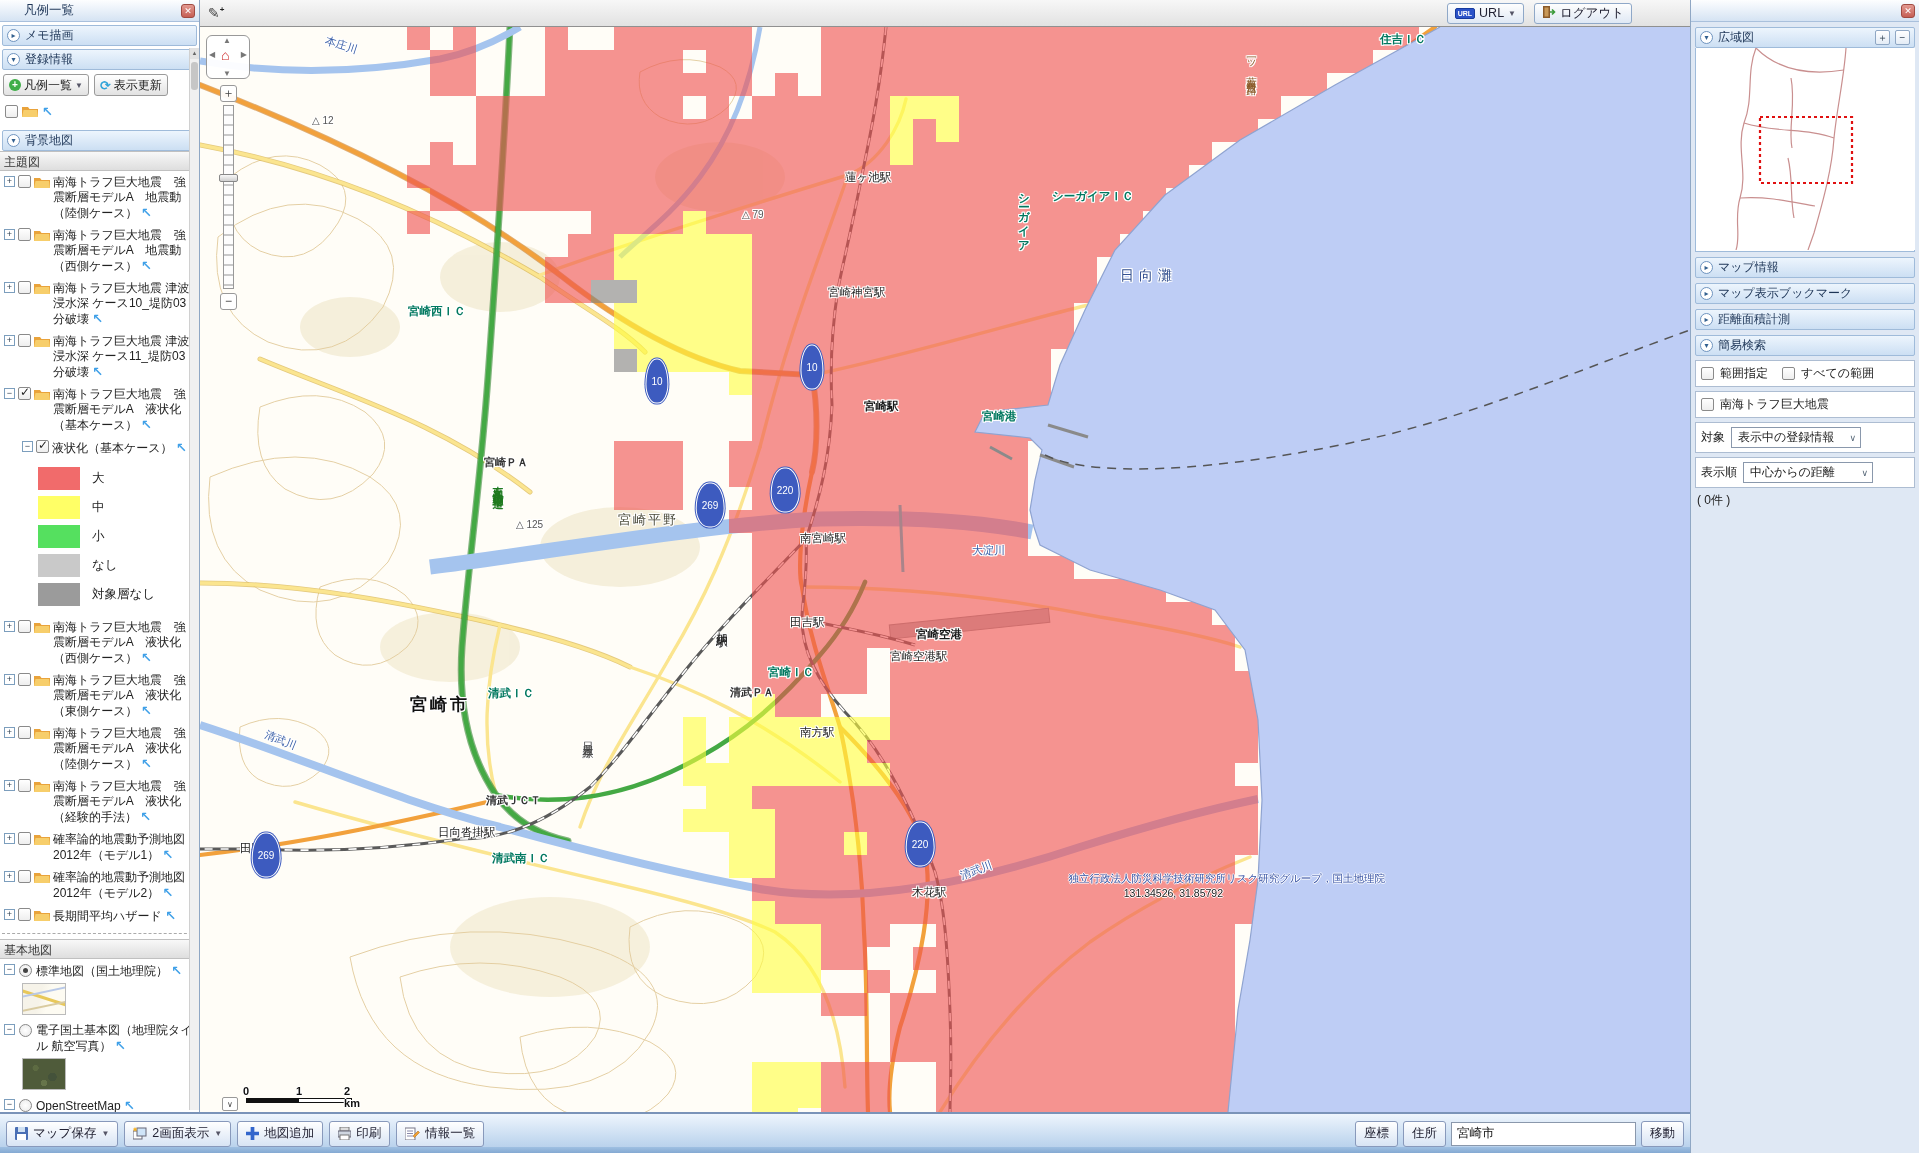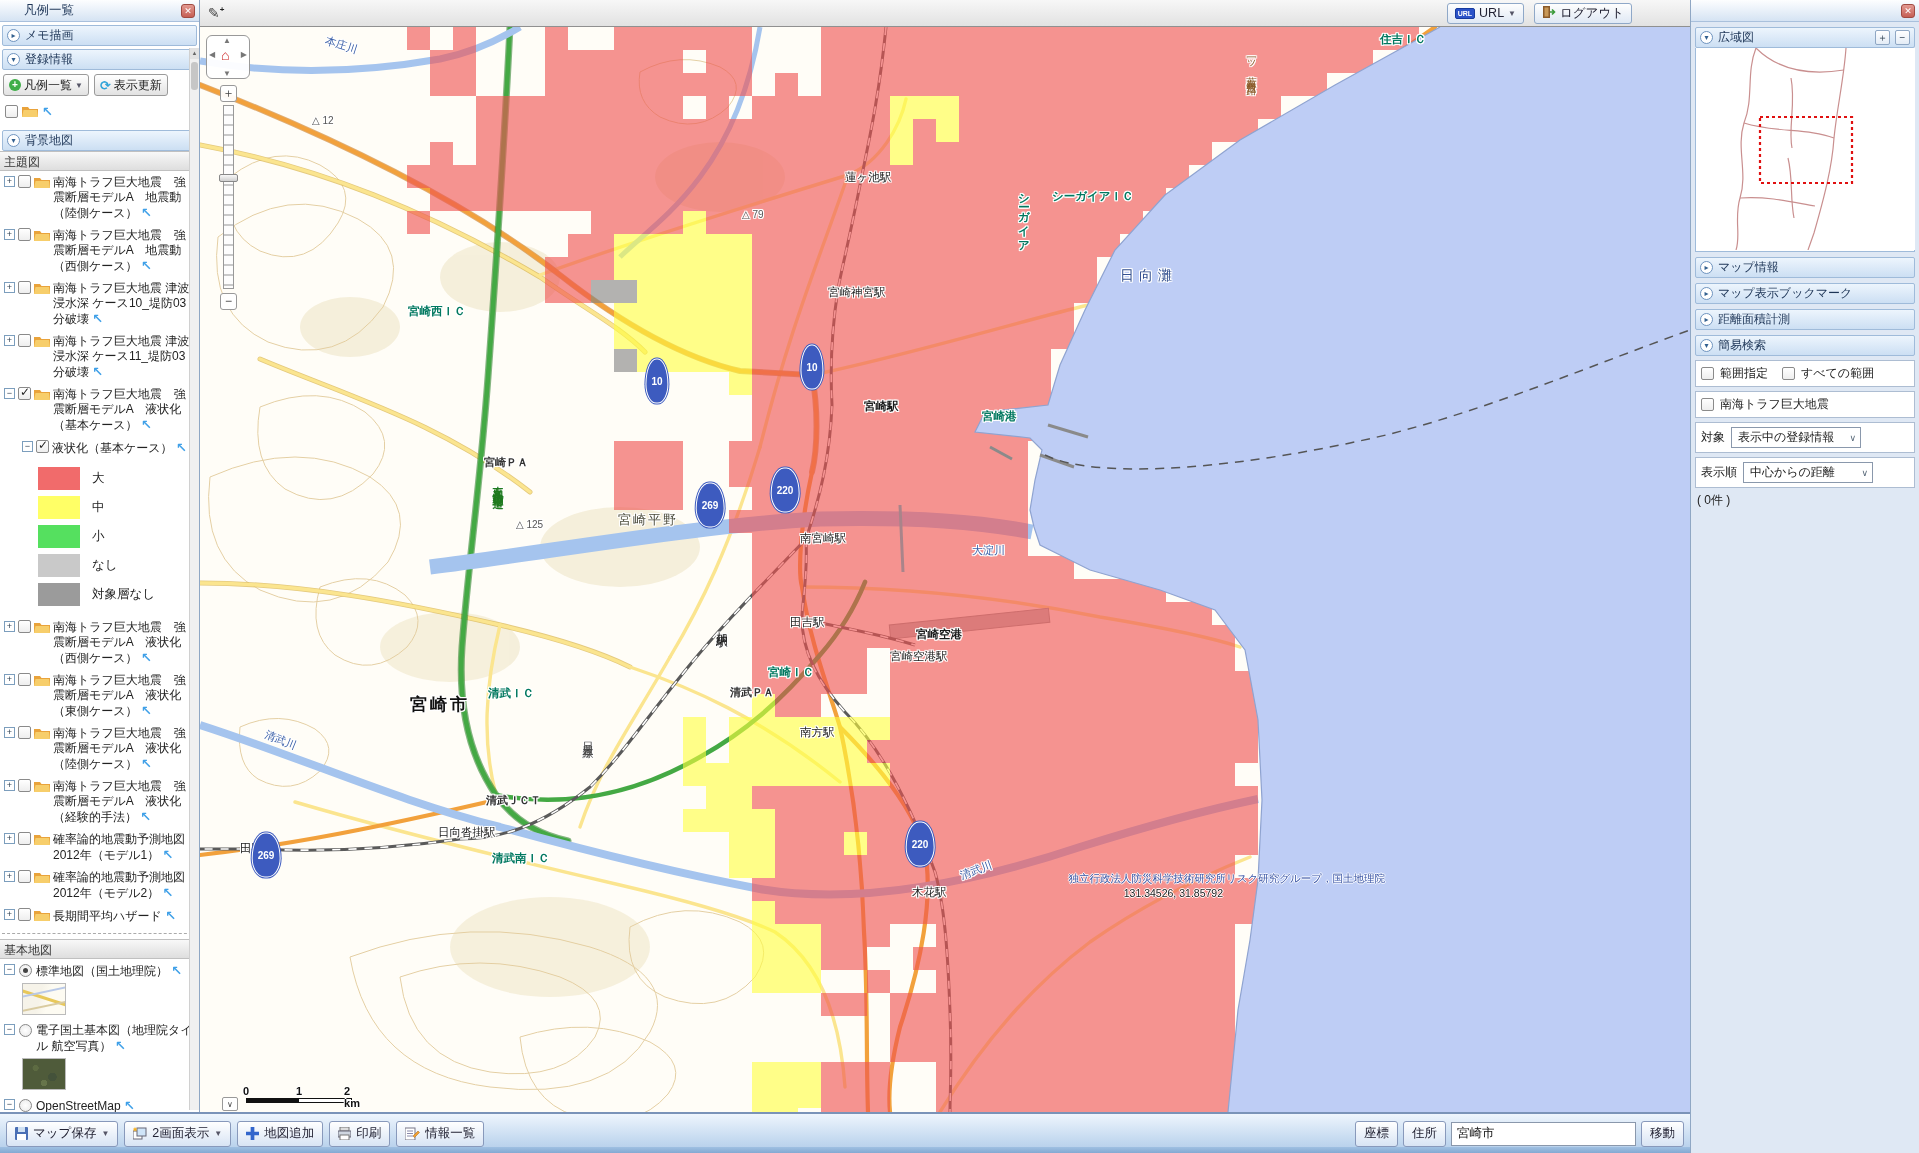--- a/index.html
+++ b/index.html
@@ -65,21 +65,21 @@
   .lbl.ic{color:#00785f;font-weight:bold;}
   .lbl.pa{color:#333;font-weight:bold;font-size:11px;}
   .lbl.sea{color:#33508f;font-size:14px;font-family:"Liberation Serif","DejaVu Serif",serif;letter-spacing:5px;}
   .lbl.river{color:#3a5fa8;font-size:11px;font-family:"Liberation Serif","DejaVu Serif",serif;}
   .lbl.place{color:#4a4a3a;font-size:13px;font-family:"Liberation Serif","DejaVu Serif",serif;letter-spacing:2px;}
   .lbl.city{color:#111;font-size:17px;font-weight:bold;letter-spacing:3px;}
   .lbl.elev{color:#555;font-size:10px;}
   .lbl.roadname{color:#8a5a28;font-size:10.5px;}
   .lbl.exp{color:#1f7a1f;font-weight:bold;font-size:11px;}
   .lbl.railname{color:#444;font-size:11px;}
-  .shield{position:absolute;transform:translate(-50%,-50%);background:#3d5bbf;color:#fff;font-size:10px;font-weight:bold;padding:16px 5px;border:1px solid #fff;border-radius:50% 50% 50% 50% / 62% 62% 46% 46%;box-shadow:0 0 0 1px #3d5bbf;}
+  .shield{position:absolute;transform:translate(-50%,-50%);background:#3d5bbf;color:#fff;font-size:10px;font-weight:normal;padding:16px 5px;border:1px solid #fff;border-radius:50% 50% 50% 50% / 62% 62% 46% 46%;box-shadow:0 0 0 1px #3d5bbf;}
   .map-ctrl{position:absolute;background:rgba(255,255,255,.95);border:1px solid #999;color:#444;text-align:center;z-index:5;}
   #compass{left:6px;top:8px;width:44px;height:44px;border-radius:6px;}
   #compass .c-up{position:absolute;left:16px;top:0;font-size:8px;color:#777;}
   #compass .c-down{position:absolute;left:16px;bottom:0;font-size:8px;color:#777;}
   #compass .c-left{position:absolute;left:2px;top:14px;font-size:8px;color:#777;}
   #compass .c-right{position:absolute;right:2px;top:14px;font-size:8px;color:#777;}
   #compass .c-home{position:absolute;left:14px;top:11px;font-size:14px;color:#c22;}
   #zoom-plus{left:20px;top:58px;width:17px;height:17px;font-size:12px;line-height:15px;border-radius:3px;}
   #zoom-slider{position:absolute;left:23px;top:78px;width:11px;height:184px;border:1px solid #999;background:repeating-linear-gradient(180deg,#fdfdfd 0 8px,#c9c9c9 8px 10px);z-index:5;}
   #zoom-handle{position:absolute;left:-5px;top:68px;width:19px;height:8px;background:linear-gradient(#f8f8f8,#cfcfcf);border:1px solid #888;border-radius:2px;}

